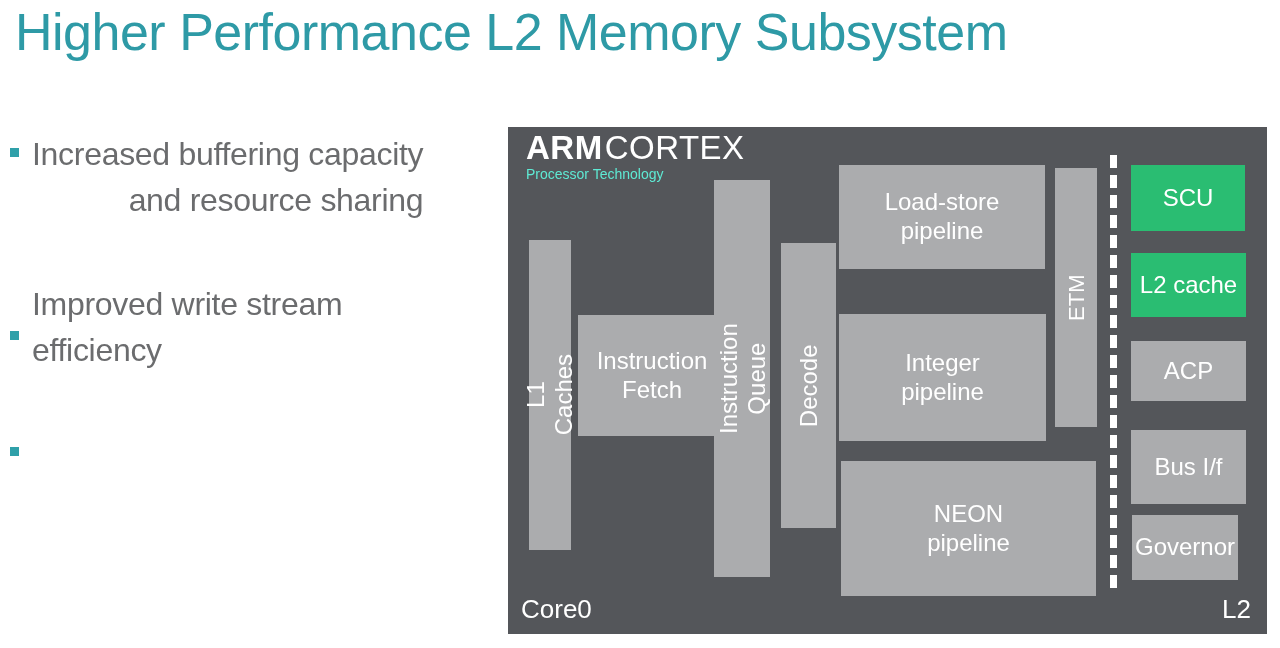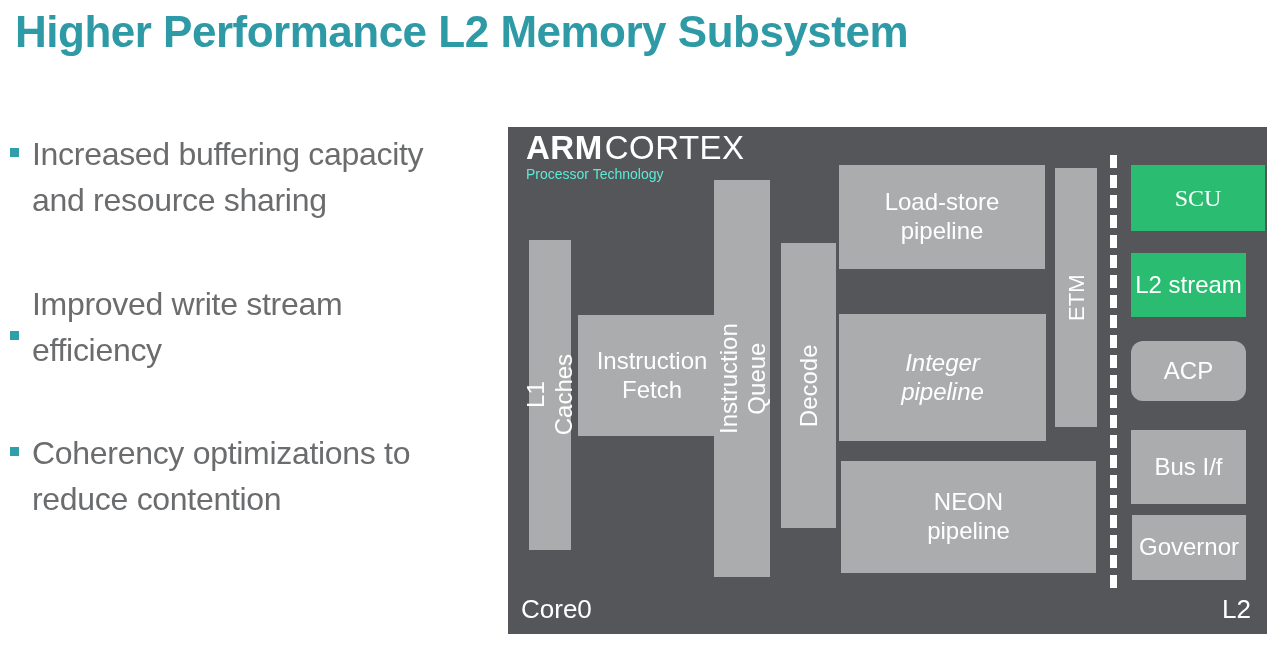--- a/index.html
+++ b/index.html
@@ -3,26 +3,26 @@
 <meta charset="utf-8">
 <style>
   html,body{margin:0;padding:0;background:#ffffff;}
   .slide{
     position:relative;width:1280px;height:648px;background:#ffffff;overflow:hidden;
     font-family:"Liberation Sans", sans-serif;
   }
   
   .title{
     position:absolute;left:15px;top:4px;
-    font-size:44px;line-height:56px;letter-spacing:-0.5px;
-    color:#2E9AA6;font-weight:700;white-space:nowrap;
+    font-size:52px;line-height:56px;letter-spacing:-0.5px;
+    color:#2E9AA6;font-weight:400;white-space:nowrap;
   }
   
   .bullet{position:absolute;left:10px;display:flex;align-items:flex-start;width:480px;}
-  .bullet-1{top:131px;}
+  .bullet-1{top:131px;text-align:right;}
   .bullet-2{top:281px;align-items:center;}
   .bullet-3{top:430px;}
   .marker{flex:none;width:9px;height:9px;background:#2FA0A9;margin-top:17px;}
   .btext{
     margin-left:13px;font-size:32px;line-height:46px;color:#6B6C6E;
     white-space:pre-line;letter-spacing:-0.3px;
   }
   
   .panel{
     position:absolute;left:508px;top:127px;width:759px;height:507px;
@@ -41,28 +41,28 @@
   }
   .green{background:#2ABD72;}
   .vt{display:block;transform:rotate(-90deg);white-space:pre-line;text-align:center;line-height:1.15;}
   .ht{display:block;}
 
   .b-l1     {left:21px;  top:113px; width:42px;  height:310px;}
   .b-ifetch {left:70px;  top:188px; width:148px; height:121px;}
   .b-iqueue {left:206px; top:53px;  width:56px;  height:397px;}
   .b-decode {left:273px; top:116px; width:55px;  height:285px;}
   .b-ls     {left:331px; top:38px;  width:206px; height:104px;}
-  .b-int    {left:331px; top:187px; width:207px; height:127px;font-style:italic;}
-  .b-neon   {left:333px; top:334px; width:255px; height:112px;}
+  .b-int    {left:331px; top:187px; width:207px; height:127px;}
+  .b-neon   {left:333px; top:334px; width:255px; height:135px;}
   .b-etm    {left:547px; top:41px;  width:42px;  height:259px; font-size:22px;}
-  .b-scu    {left:623px; top:38px;  width:134px; height:66px;font-family:Liberation Serif, serif;}
+  .b-scu    {left:623px; top:38px;  width:114px; height:66px;}
   .b-l2c    {left:623px; top:126px; width:115px; height:64px;}
-  .b-acp    {left:623px; top:214px; width:115px; height:60px;border-radius:12px;}
+  .b-acp    {left:623px; top:214px; width:115px; height:60px;}
   .b-bus    {left:623px; top:303px; width:115px; height:74px;}
-  .b-gov    {left:624px; top:388px; width:114px; height:65px;}
+  .b-gov    {left:624px; top:388px; width:106px; height:65px;}
 
   .divider{
     position:absolute;left:602px;top:28px;width:7px;height:437px;
     background:repeating-linear-gradient(to bottom,#ffffff 0 13px,rgba(0,0,0,0) 13px 20px);
   }
   .corner{position:absolute;bottom:9px;color:#ffffff;font-size:26px;font-weight:400;}
   .core-label{left:13px;}
   .l2-label{right:16px;}
 </style>
 </head>
@@ -77,22 +77,20 @@
     <span class="btext">Increased buffering capacity
 and resource sharing</span>
   </div>
   <div class="bullet bullet-2">
     <span class="marker"></span>
     <span class="btext">Improved write stream
 efficiency</span>
   </div>
   <div class="bullet bullet-3">
     <span class="marker"></span>
-    <span class="btext">Coherency optimizations to
-reduce contention</span>
   </div>
 
   <div class="panel">
 
     <div class="logo">
       <div class="logoline">
         <span class="arm">ARM</span><span class="cortex">CORTEX</span>
       </div>
       <div class="tagline">Processor Technology</div>
     </div>
@@ -134,21 +132,21 @@
       <span class="vt">ETM</span>
     </div>
 
     <div class="divider"></div>
 
     <div class="block green b-scu">
       <span class="ht">SCU</span>
     </div>
 
     <div class="block green b-l2c">
-      <span class="ht">L2 stream</span>
+      <span class="ht">L2 cache</span>
     </div>
 
     <div class="block b-acp">
       <span class="ht">ACP</span>
     </div>
 
     <div class="block b-bus">
       <span class="ht">Bus I/f</span>
     </div>
 

